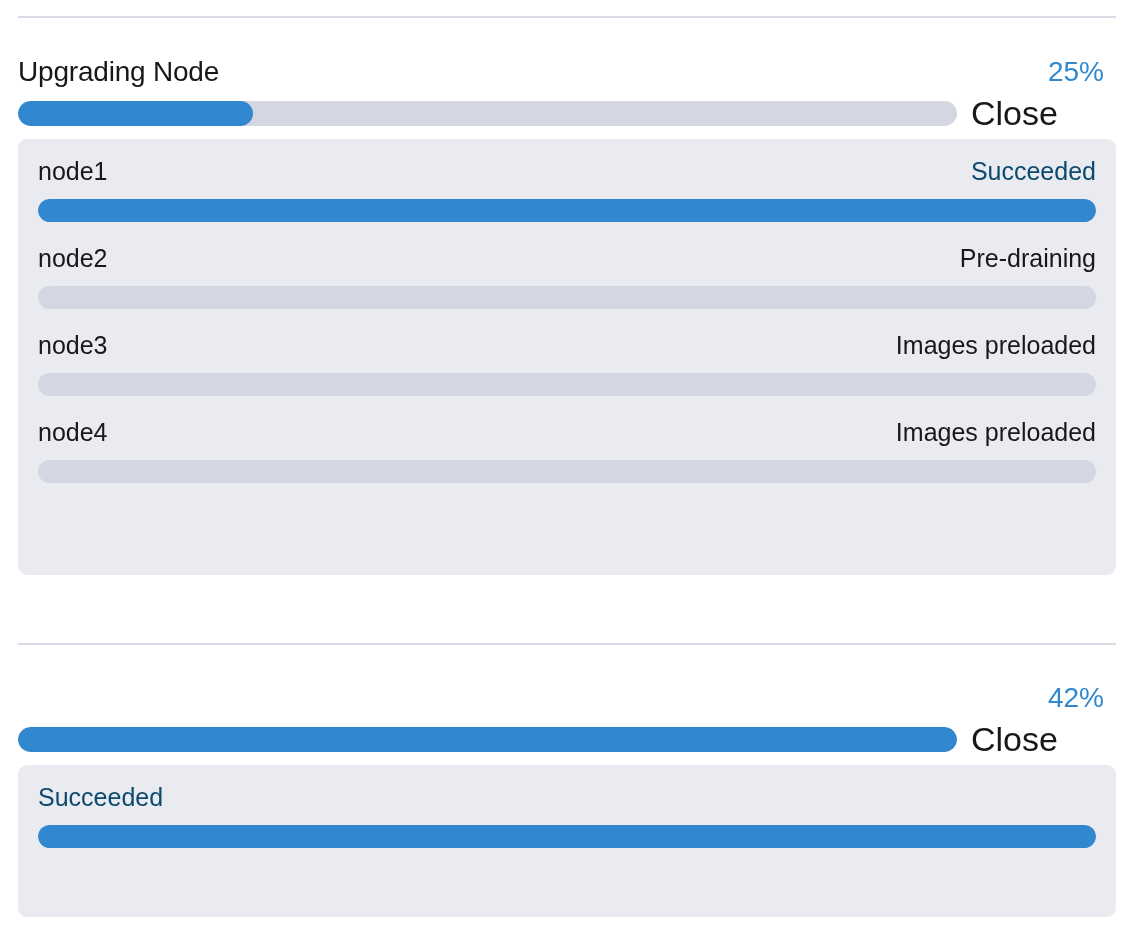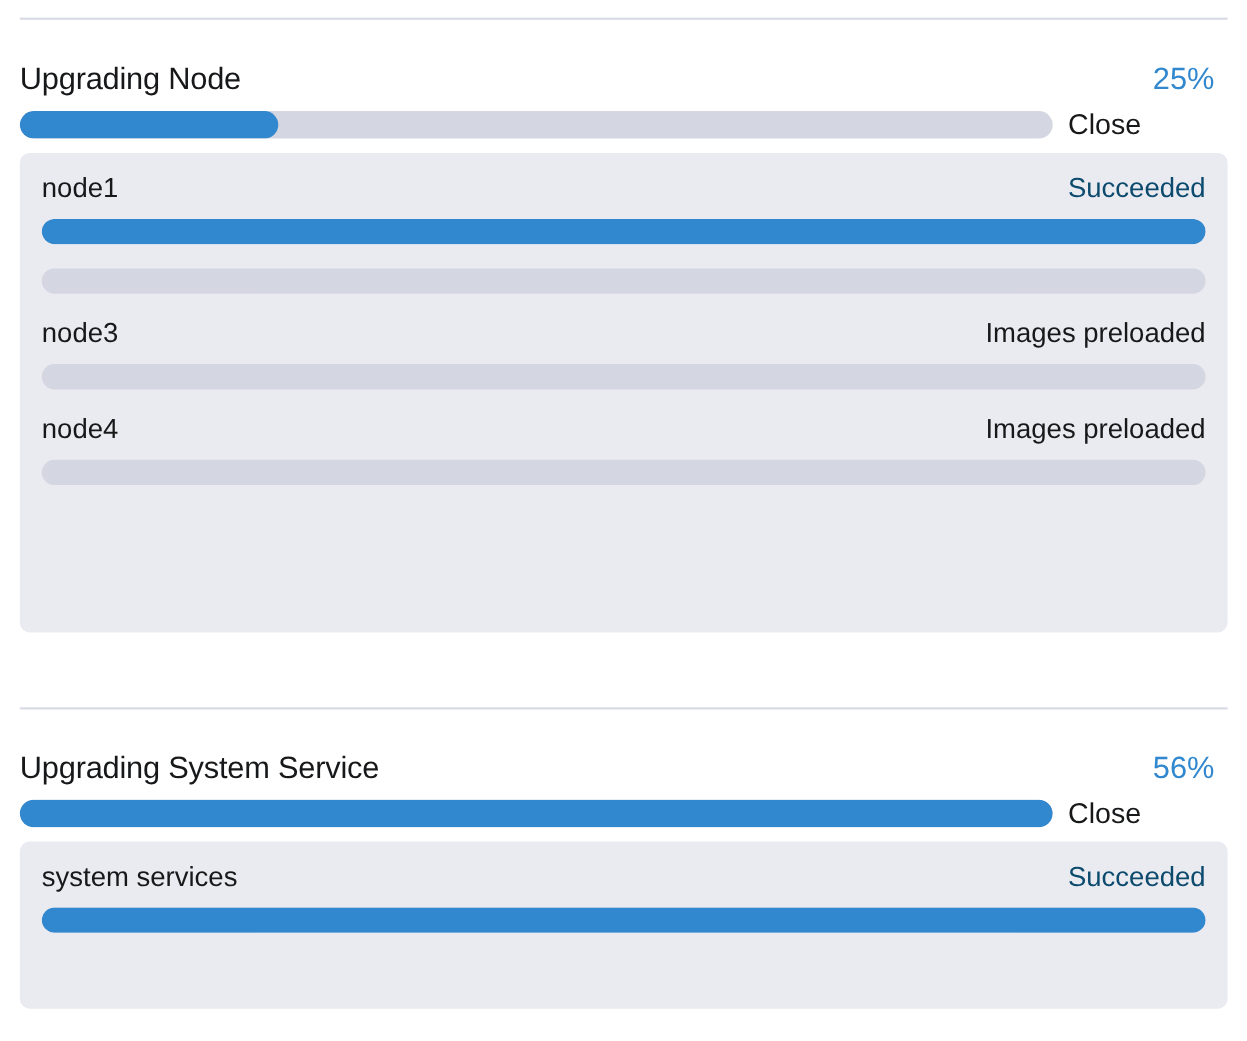--- a/index.html
+++ b/index.html
@@ -83,21 +83,21 @@
   .progress-fill {
     position: absolute;
     left: 0;
     top: 0;
     bottom: 0;
     background: #3288ce;
     border-radius: 13px;
   }
   .close-link {
     margin-left: 14px;
-    font-size: 26px;
+    font-size: 34px;
     line-height: 34px;
     color: #17181a;
     white-space: nowrap;
     cursor: pointer;
     user-select: none;
   }
 
   
   .card {
     margin: 9px 18px 0 18px;
@@ -173,20 +173,24 @@
         <div class="node-row-head">
           <span class="node-name">node1</span>
           <span class="node-status success">Succeeded</span>
         </div>
         <div class="node-bar-track">
           <div class="node-bar-fill" style="width: 100%;"></div>
         </div>
       </div>
 
       <div class="node-row">
+        <div class="node-row-head">
+          <span class="node-name">node2</span>
+          <span class="node-status">Pre-draining</span>
+        </div>
         <div class="node-bar-track">
           <div class="node-bar-fill" style="width: 0%;"></div>
         </div>
       </div>
 
       <div class="node-row">
         <div class="node-row-head">
           <span class="node-name">node3</span>
           <span class="node-status">Images preloaded</span>
         </div>
@@ -206,35 +210,33 @@
       </div>
 
     </div>
   </div>
 
   <div class="divider" id="divider-mid"></div>
 
   <div class="section" id="section-system">
 
     <div class="section-header">
-      <div class="section-title">Upgrading System Service</div>
-      <div class="section-percent">56%</div>
+      <div class="section-percent">42%</div>
     </div>
 
     <div class="progress-row">
       <div class="progress-track">
         <div class="progress-fill" style="width: 100%;"></div>
       </div>
       <div class="close-link">Close</div>
     </div>
 
     <div class="card" id="card-system">
       <div class="node-row">
         <div class="node-row-head">
-          <span class="node-name">system services</span>
           <span class="node-status success">Succeeded</span>
         </div>
         <div class="node-bar-track">
           <div class="node-bar-fill" style="width: 100%;"></div>
         </div>
       </div>
     </div>
 
   </div>
 

